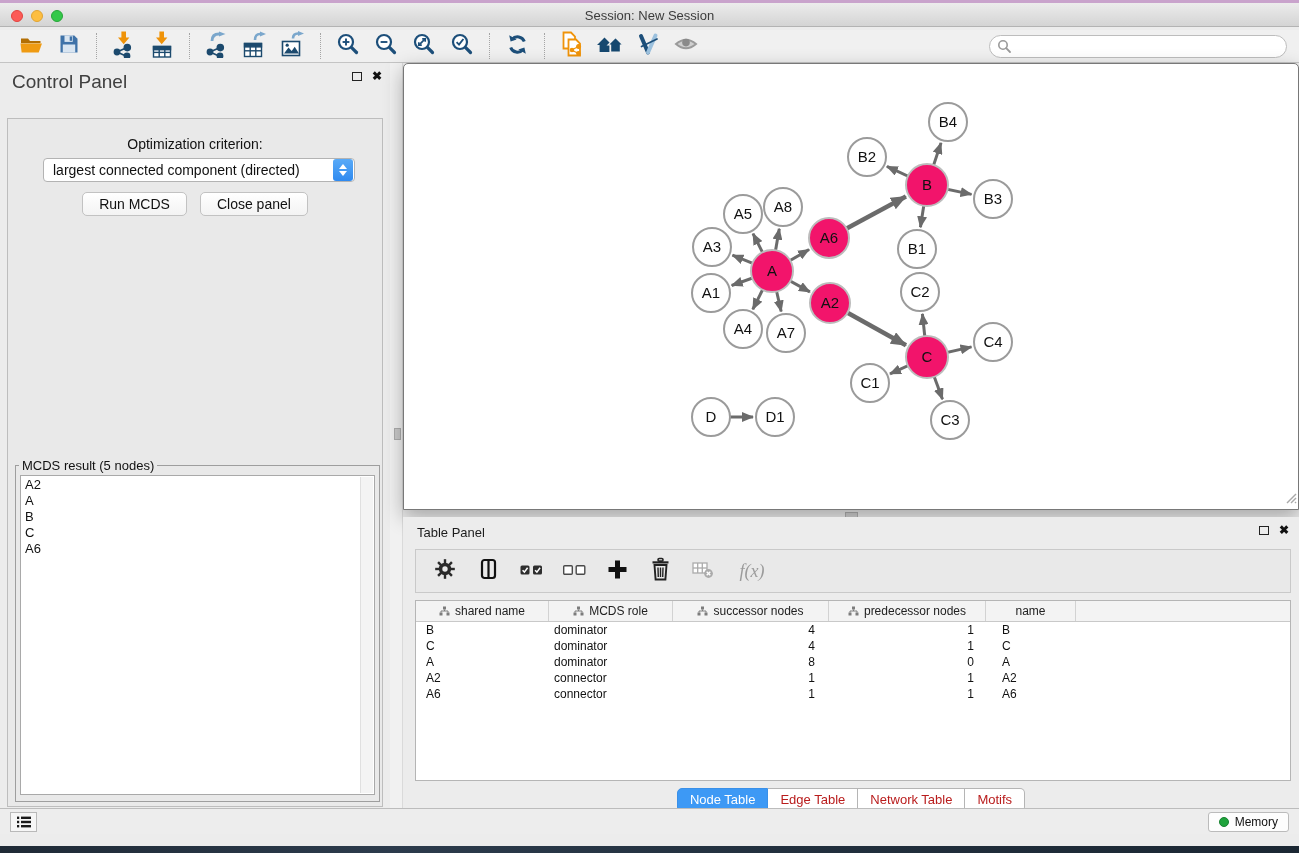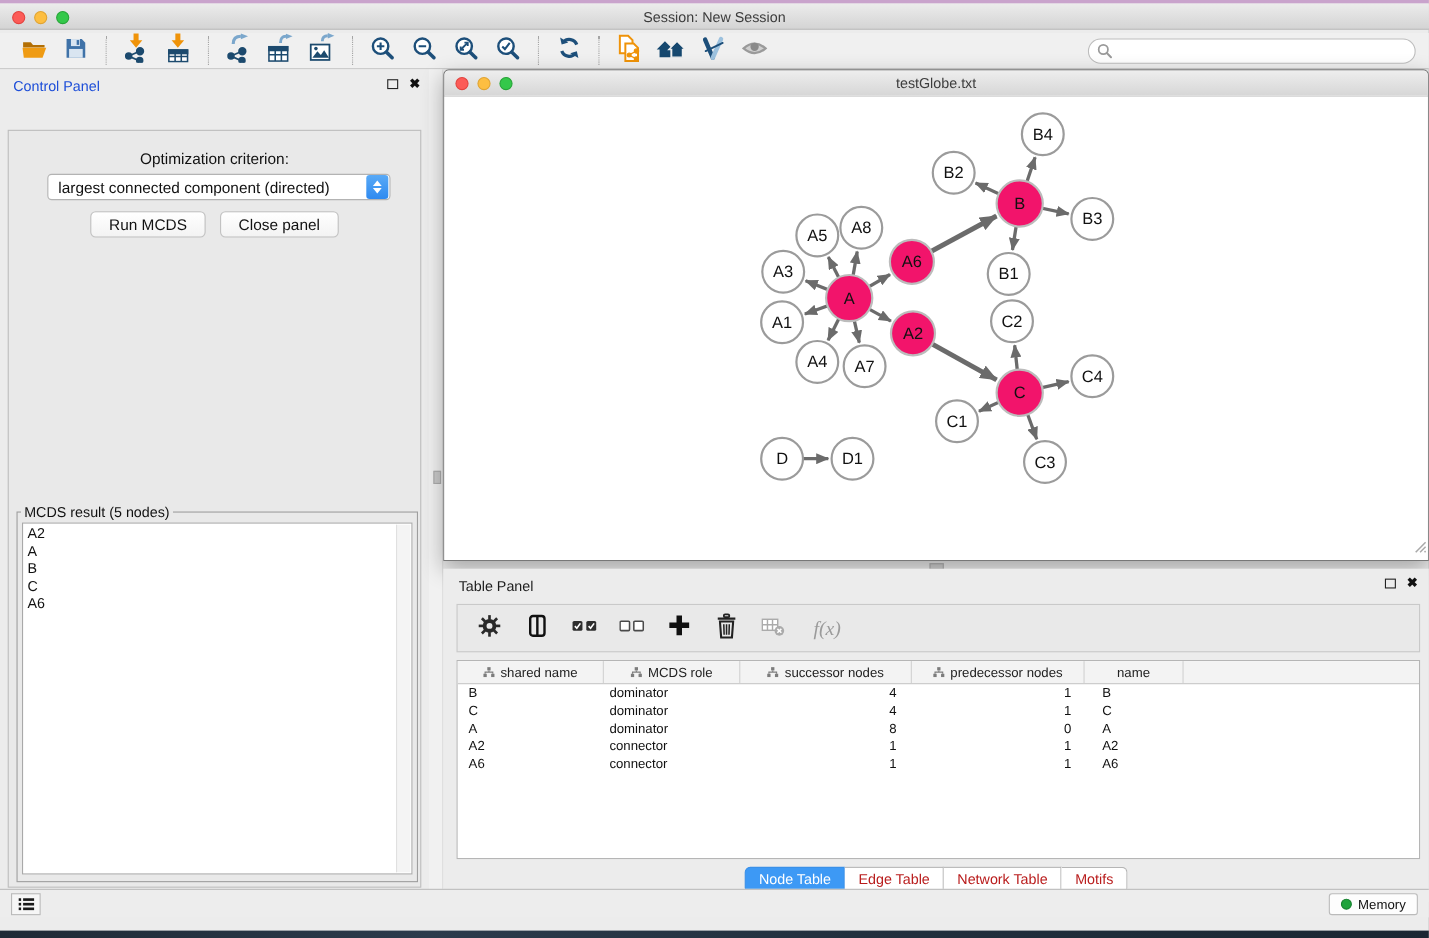--- a/index.html
+++ b/index.html
@@ -21,21 +21,21 @@
     border-bottom:1px solid #c4c4c4; display:flex; align-items:center; padding:0 12px; }
   .tb-btn { width:38px; height:30px; display:flex; align-items:center; justify-content:center; cursor:default; }
   .tb-sep { width:0; height:26px; border-left:1px dotted #a5a5a5; margin:0 8px; }
   .search-wrap { margin-left:auto; position:relative; }
   .search-input { width:298px; height:23px; border:1px solid #bdbdbd; border-radius:12px; background:#fff;
     padding:0 8px 0 26px; font-size:13px; font-family:"Liberation Sans",sans-serif; outline:none; }
   .search-ico { position:absolute; left:8px; top:4px; }
 
   
   .control-panel { position:absolute; top:63px; left:0; width:390px; height:757px; background:#ececec; }
-  .panel-head { position:absolute; top:8px; left:12px; font-size:13px; color:#1d4ed8; }
+  .panel-head { position:absolute; top:8px; left:12px; font-size:19px; color:#404040; }
   .panel-icons { position:absolute; top:8px; right:8px; display:flex; gap:10px; align-items:center; }
   .float-ico { width:10px; height:9px; border:1.4px solid #222; display:inline-block; }
   .close-ico { font-size:12px; color:#111; font-weight:bold; line-height:10px; }
   .cp-tabs { position:absolute; top:32px; left:0; right:0; display:flex; justify-content:center; z-index:3; }
   .cp-tab { padding:3px 13px 4px; background:#fff; border:1px solid #c6c6c6; border-left-width:0;
     font-size:13px; color:#111; }
   .cp-tab:first-child { border-left-width:1px; border-radius:4px 0 0 4px; }
   .cp-tab:last-child { border-radius:0 4px 4px 0; }
   .cp-tab.selected { background:#3d99f5; border-color:#3d99f5; color:#fff; }
   .cp-inner { position:absolute; top:55px; left:7px; right:7px; bottom:13px; background:#e9e9e9; border:1px solid #bdbdbd; }
@@ -361,28 +361,20 @@
         </div>
       </fieldset>
     </div>
   </div>
 
   <div class="v-divider"></div>
   <div class="v-handle"></div>
   <div class="h-handle"></div>
 
   <div class="net-window">
-    <div class="net-titlebar">
-      <div class="net-traffic">
-        <span class="dot red"></span>
-        <span class="dot yellow"></span>
-        <span class="dot green"></span>
-      </div>
-      <div class="title">testGlobe.txt</div>
-    </div>
     <div class="net-canvas">
       <svg id="graph-svg" width="894" height="421" viewBox="0 0 894 421">
         <defs>
           <marker id="arr" markerUnits="userSpaceOnUse" markerWidth="12" markerHeight="10" refX="11" refY="5" orient="auto">
               <path d="M0,0 L12,5 L0,10 z" fill="#6b6b6b"></path>
             </marker>
           <marker id="arrB" markerUnits="userSpaceOnUse" markerWidth="16" markerHeight="13" refX="15" refY="6.5" orient="auto">
               <path d="M0,0 L16,6.5 L0,13 z" fill="#6b6b6b"></path>
             </marker>
         </defs>

